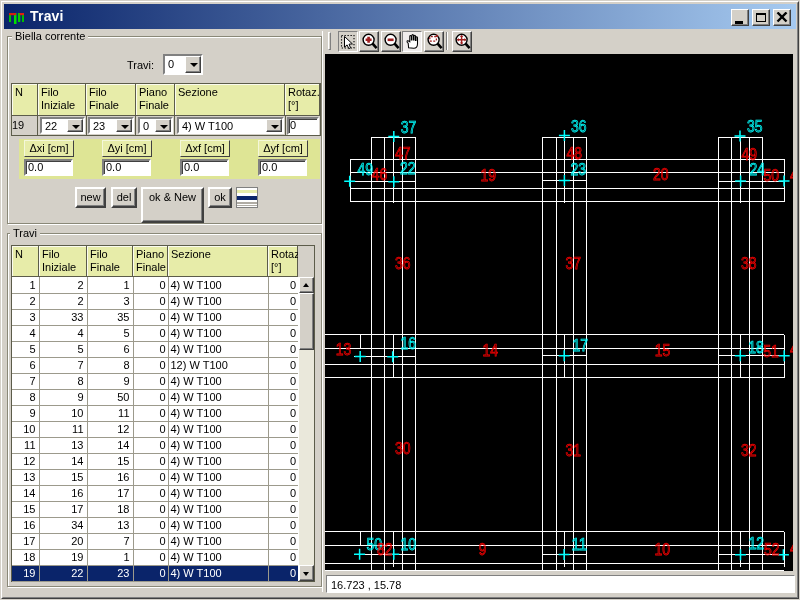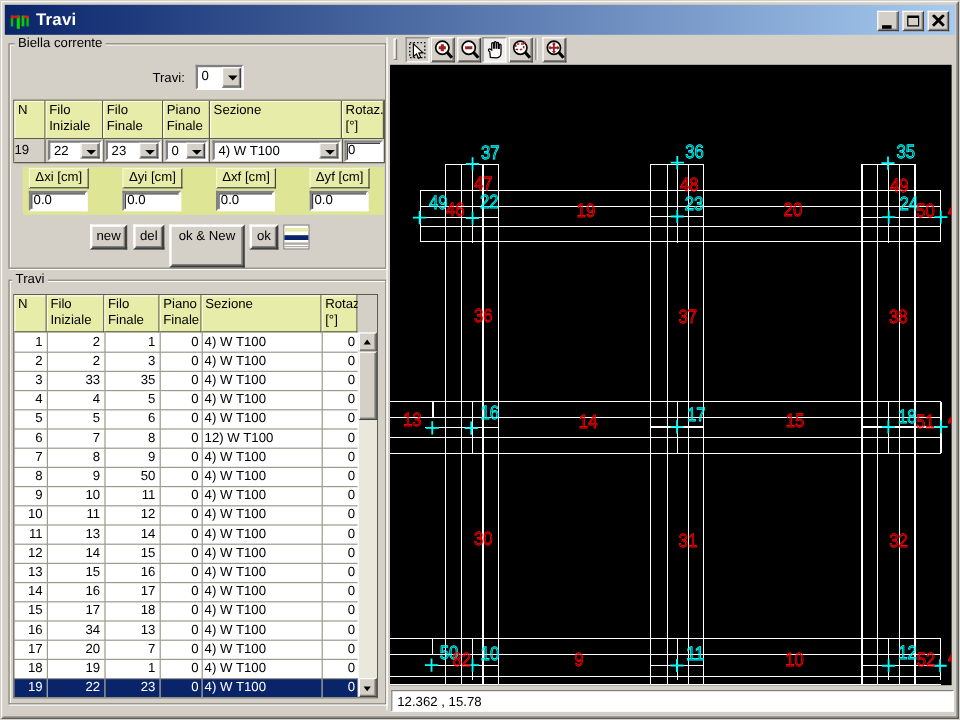--- a/index.html
+++ b/index.html
@@ -336,21 +336,21 @@
 <div class="abs" style="left:446px;top:32px;width:2px;height:18px;border-left:1px solid #808080;border-right:1px solid #ffffff;"></div>
 <div class="abs" style="left:451.6px;top:31px;width:20px;height:21px;border:1px solid;border-color:#ffffff #404040 #404040 #ffffff;box-shadow:inset -1px -1px 0 #808080;background:#d4d0c8;">
     <svg class="abs" style="left:1px;top:1px;" width="17" height="18" viewBox="0 0 17 18">
       <path d="M11.6 10.6 L15.6 15.2" stroke="#000" stroke-width="2.6"></path>
       <circle cx="7.6" cy="6.8" r="5.5" fill="#fff" stroke="#000" stroke-width="1.4"></circle>
       <path d="M7.6 2.6 L7.6 11 M3.4 6.8 L11.8 6.8" stroke="#a02020" stroke-width="1.5"></path>
       <path d="M7.6 2 l-1.7 2 h3.4 Z M7.6 11.6 l-1.7 -2 h3.4 Z M2.8 6.8 l2 -1.7 v3.4 Z M12.4 6.8 l-2 -1.7 v3.4 Z" fill="#a02020"></path>
     </svg>
   </div>
 <div class="abs" style="left:326px;top:575px;width:469px;height:18px;background:#fff;border:1px solid;border-color:#808080 #ffffff #ffffff #808080;"></div>
-<div class="abs" style="left:331px;top:579px;">12.362 , 15.78</div>
+<div class="abs" style="left:331px;top:579px;">16.723 , 15.78</div>
 <svg class="abs" style="left:325px;top:54px;background:#000;" width="468" height="517" viewBox="325 54 468 517">
     <g stroke="#ffffff" stroke-width="1" shape-rendering="crispEdges">
       <line x1="350.3" y1="159.0" x2="784.0" y2="159.0"></line>
       <line x1="350.3" y1="172.0" x2="784.0" y2="172.0"></line>
       <line x1="350.3" y1="188.7" x2="784.0" y2="188.7"></line>
       <line x1="350.3" y1="201.5" x2="784.0" y2="201.5"></line>
       <line x1="325.0" y1="334.7" x2="784.2" y2="334.7"></line>
       <line x1="325.0" y1="348.2" x2="784.2" y2="348.2"></line>
       <line x1="325.0" y1="364.7" x2="784.2" y2="364.7"></line>
       <line x1="325.0" y1="377.7" x2="784.2" y2="377.7"></line>

